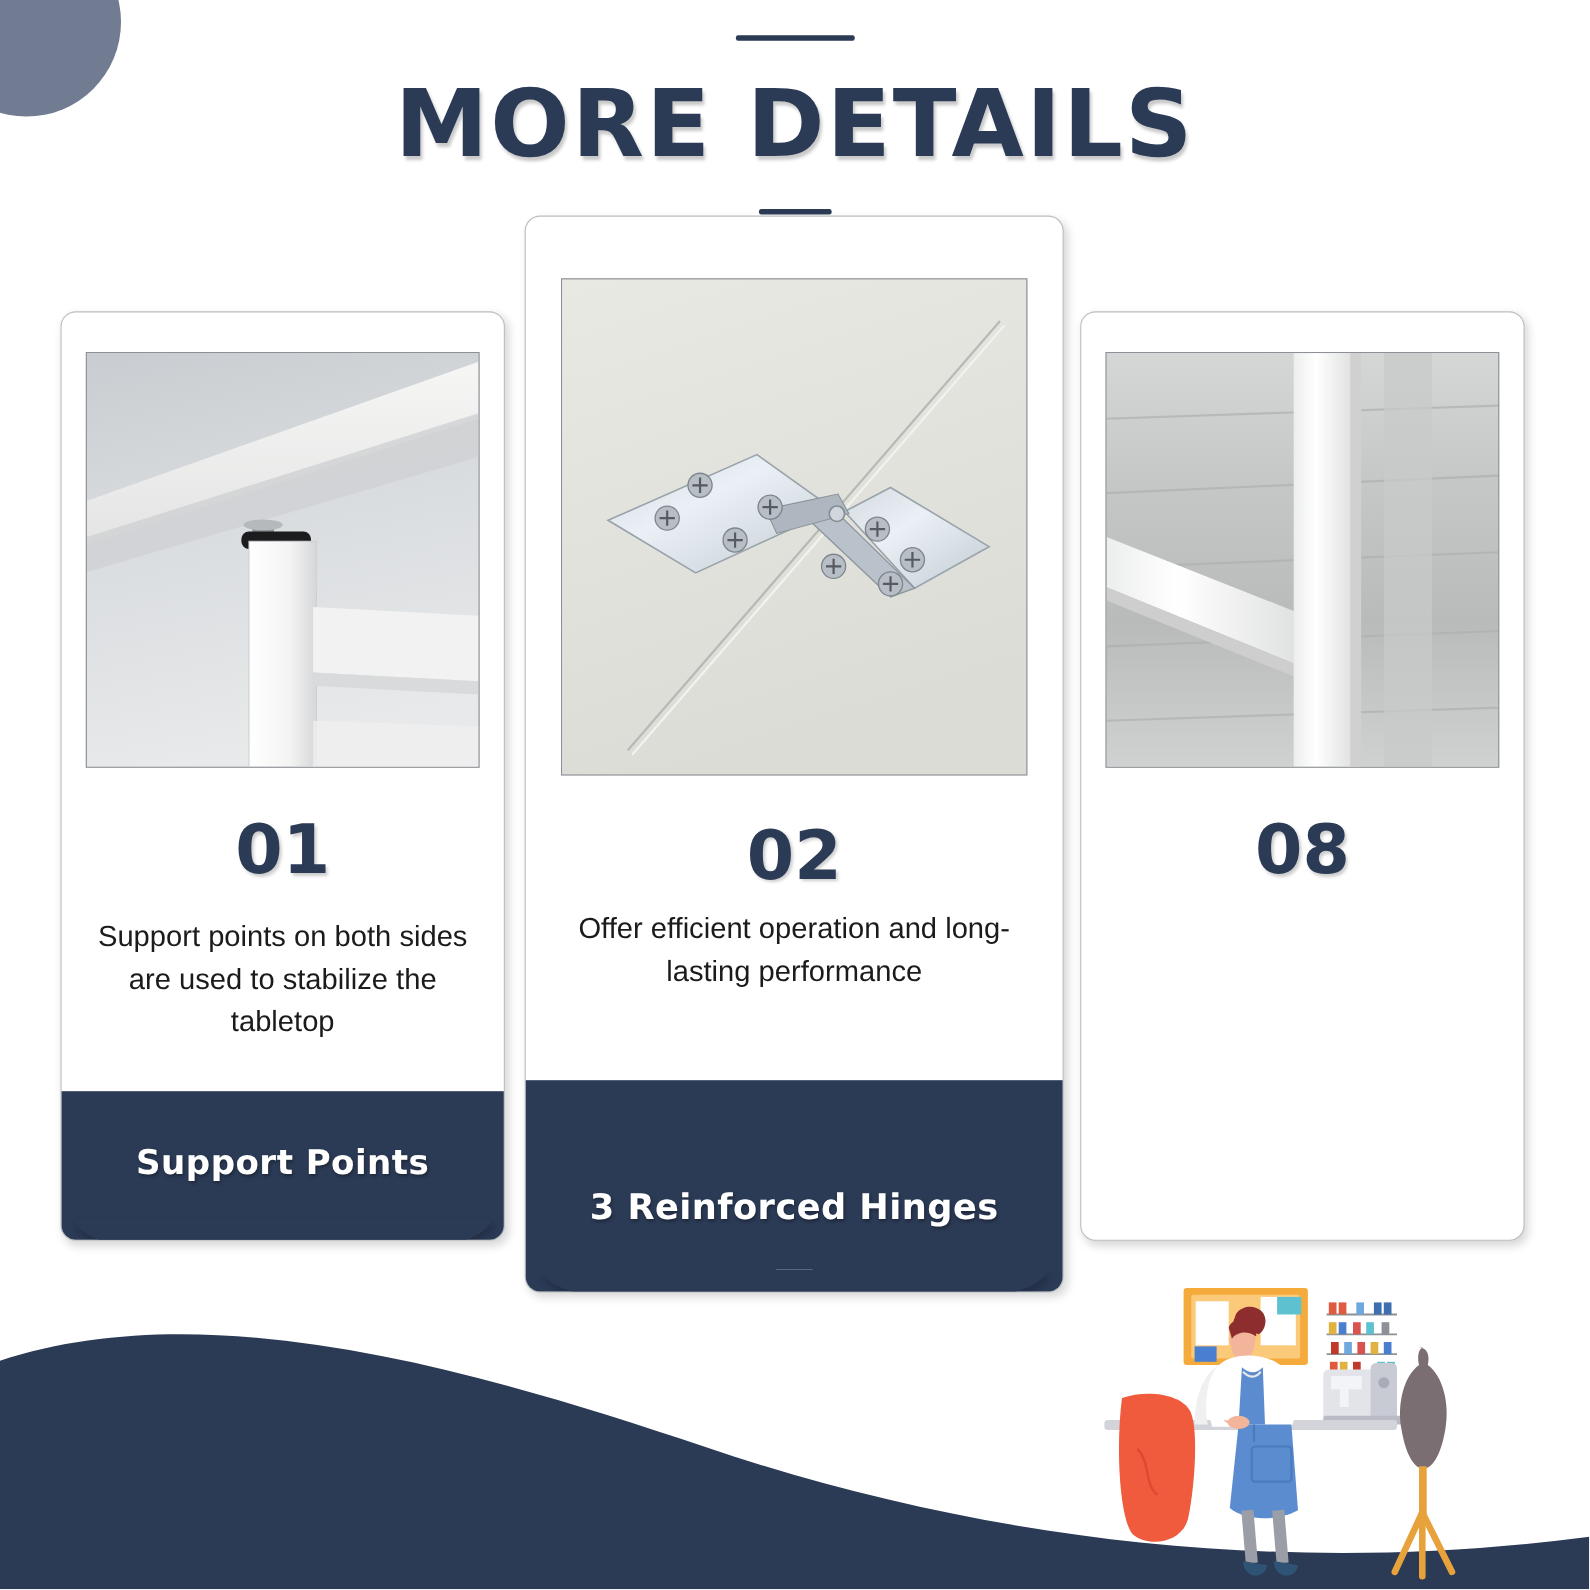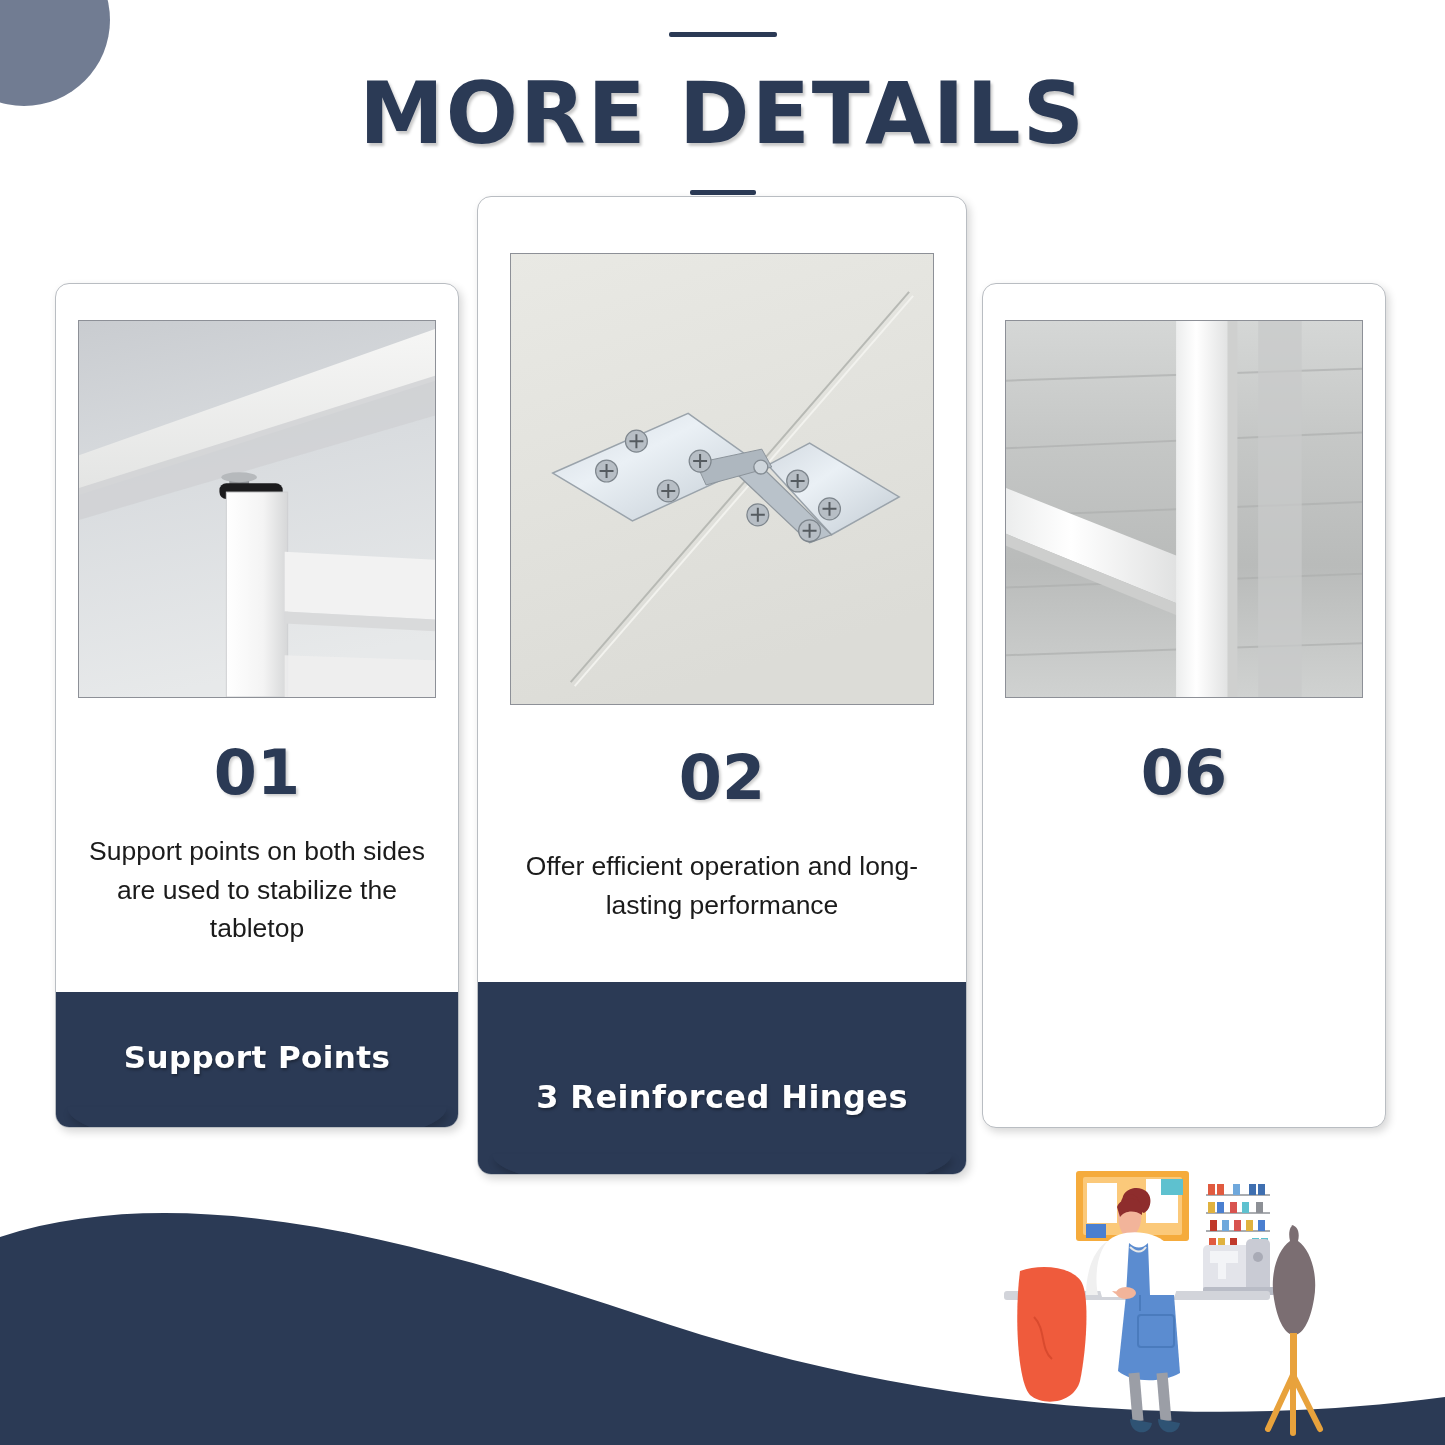--- a/index.html
+++ b/index.html
@@ -91,21 +91,21 @@
   .card-2 .num { font-size: 62px; margin-top: 42px; }
 
   .desc {
     text-align: center;
     font-size: 26.5px;
     line-height: 1.46;
     color: #1b1b1b;
     padding: 0 12px;
   }
   .card-1 .desc, .card-3 .desc { margin-top: 28px; }
-  .card-2 .desc { margin-top: 38px; }
+  .card-2 .desc { margin-top: 16px; }
 
   
   .banner {
     position: absolute;
     left: -1px; right: -1px;
     background: #2b3a55;
     color: #ffffff;
     text-align: center;
     overflow: visible;
   }
@@ -303,21 +303,21 @@
             <path d="M0 268 L360 254"></path>
           <path d="M0 336 L360 324"></path>
         </g>
         <rect x="255" y="0" width="44" height="378" fill="#c8cac9" opacity="0.75"></rect>
         <path d="M0 168 L188 242 L188 290 L0 214 Z" fill="url(#g3leg)"></path>
         <path d="M0 214 L188 290 L188 302 L0 226 Z" fill="#cdcecd"></path>
         <rect x="172" y="0" width="58" height="378" fill="url(#g3leg)"></rect>
         <rect x="224" y="0" width="10" height="378" fill="#cfd0cf"></rect>
       </svg>
     </div>
-    <div class="num">06</div>
+    <div class="num">08</div>
   </div>
 
   <svg class="wave" viewBox="0 0 1445 260" preserveAspectRatio="none">
     <path d="M0 52 C 190 -10, 430 60, 640 130 C 880 212, 1160 250, 1445 212 L1445 260 L0 260 Z" fill="#2b3a55"></path>
   </svg>
 
 
   <svg class="illustration" viewBox="0 0 455 278">
 
     <rect x="86" y="4" width="113" height="70" rx="3" fill="#f5ab3c"></rect>

